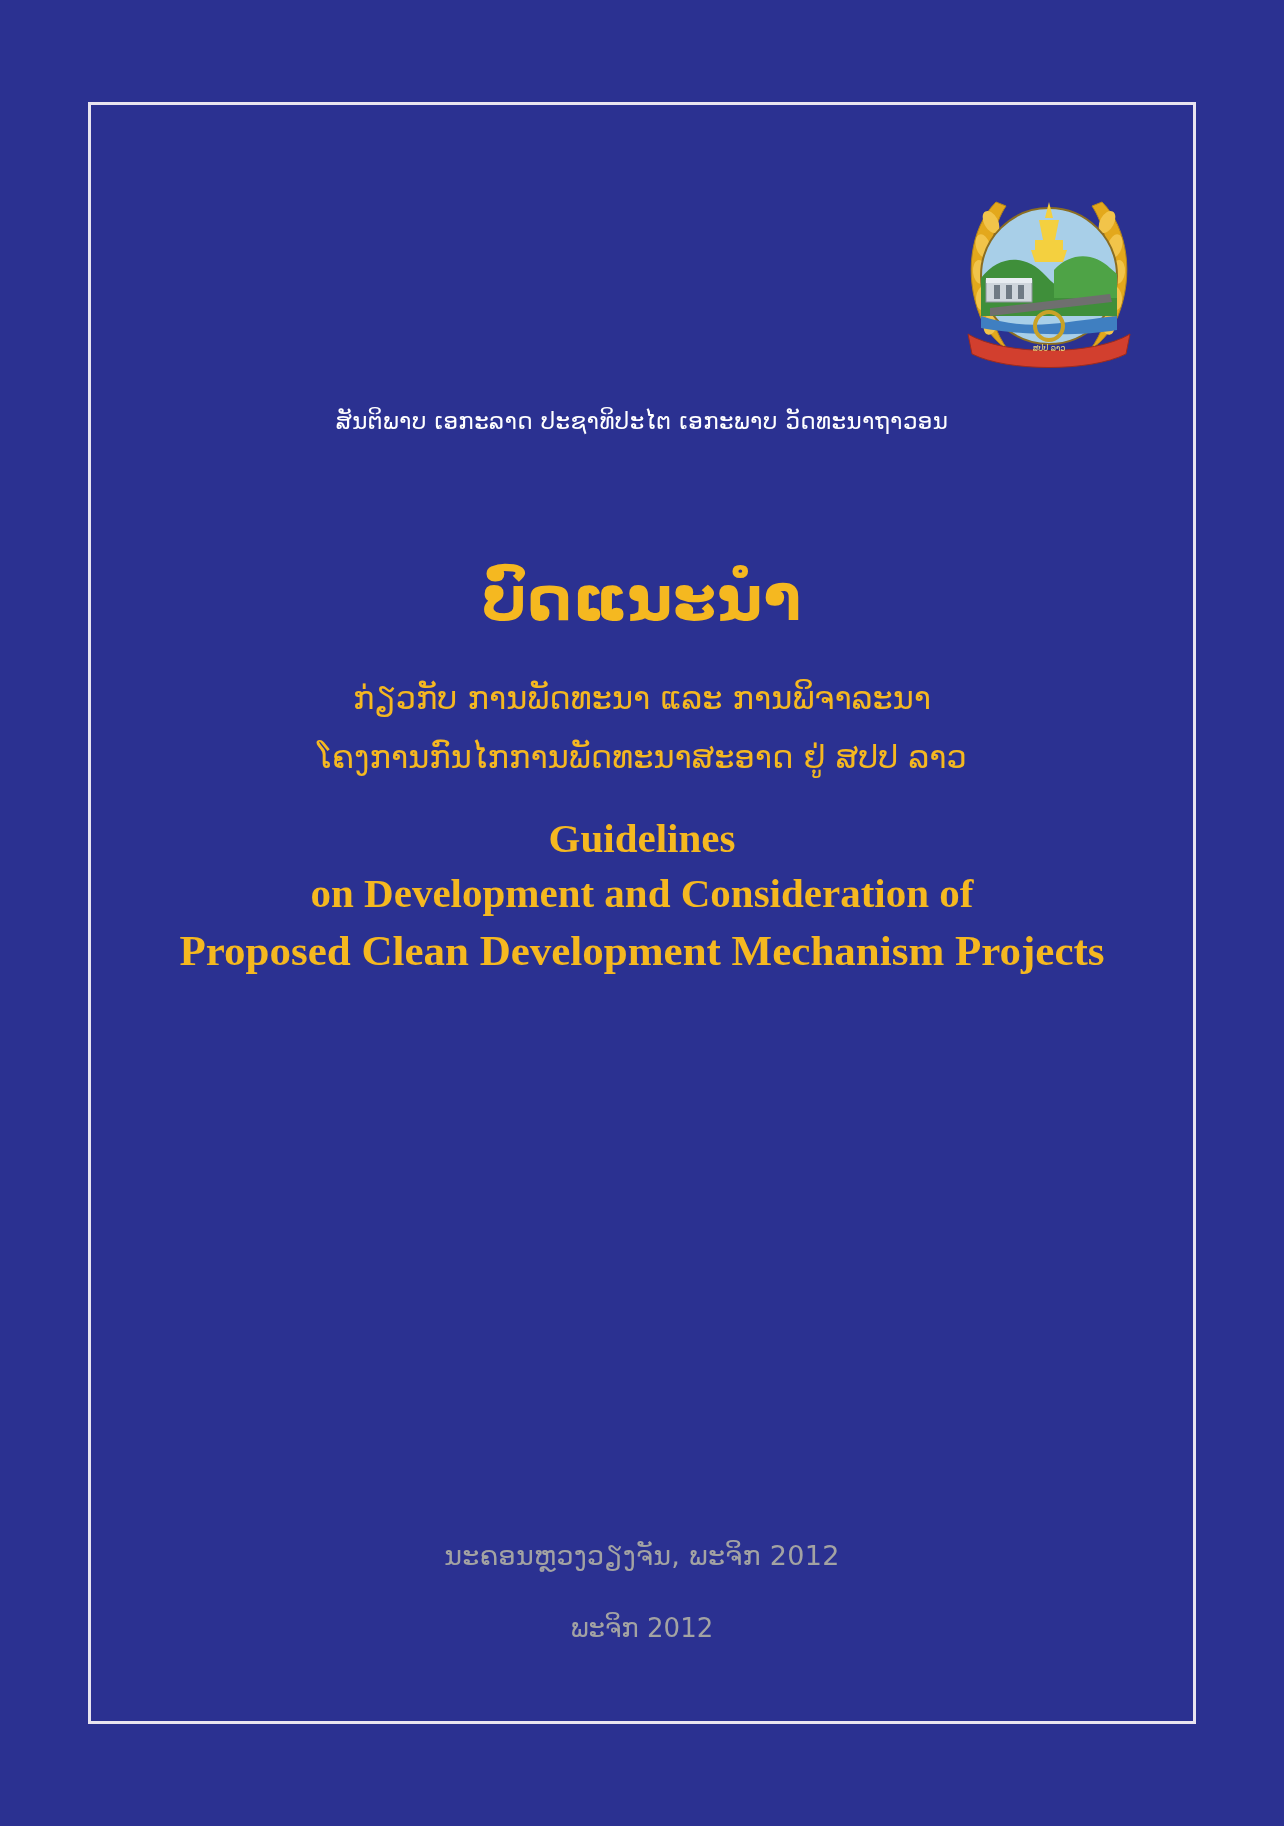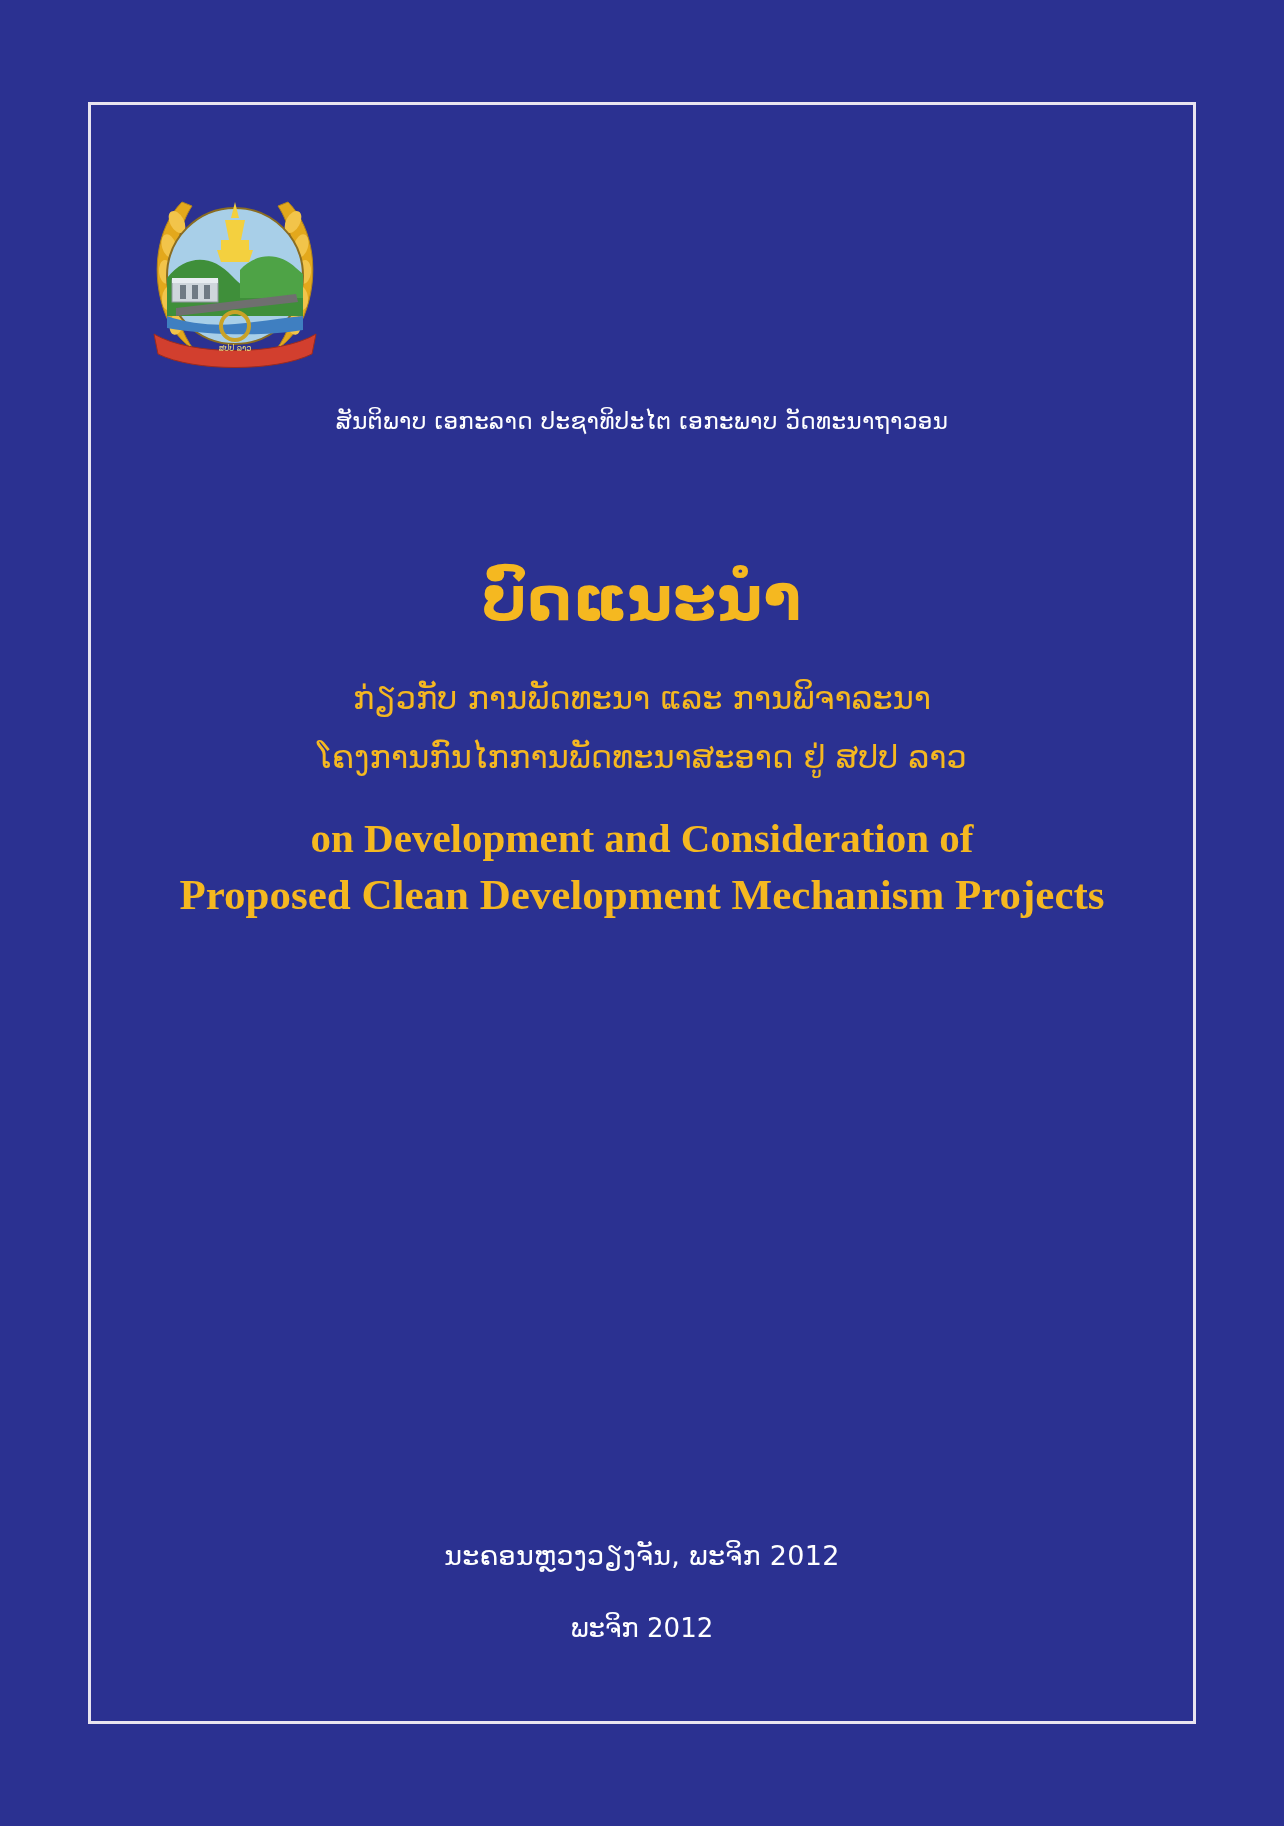--- a/index.html
+++ b/index.html
@@ -37,21 +37,21 @@
     top: 130px;
     width: 1044px;
     text-align: center;
     color: #f5b820;
   }
 
   
   .emblem-wrap {
     margin-top: 36px;
     display: flex;
-    justify-content: flex-start;
+    justify-content: flex-end;
   }
   .emblem {
     position: relative;
     width: 230px;
     height: 210px;
   }
 
   
   .lao-header {
     margin-top: 24px;
@@ -96,21 +96,21 @@
     font-size: 43px;
   }
 
   
   .footer {
     position: absolute;
     left: 120px;
     width: 1044px;
     top: 1540px;
     text-align: center;
-    color: #ffffff;
+    color: #a3a3a3;
     font-family: "DejaVu Sans", sans-serif;
   }
   .footer .org {
     font-size: 27px;
     letter-spacing: 0.3px;
   }
   .footer .date {
     margin-top: 42px;
     font-size: 26px;
   }
@@ -183,20 +183,21 @@
       </div>
 
       <div class="lao-title">ບົດແນະນໍາ</div>
 
       <div class="lao-sub">
         <div>ກ່ຽວກັບ ການພັດທະນາ ແລະ ການພິຈາລະນາ</div>
         <div>ໂຄງການກົນໄກການພັດທະນາສະອາດ ຢູ່ ສປປ ລາວ</div>
       </div>
 
       <div class="en-title">
+        <div>Guidelines</div>
         <div>on Development and Consideration of</div>
         <div class="big">Proposed Clean Development Mechanism Projects</div>
       </div>
     </div>
 
     <div class="footer">
       <div class="org">ນະຄອນຫຼວງວຽງຈັນ, ພະຈິກ 2012</div>
       <div class="date">ພະຈິກ 2012</div>
     </div>
   </div>

